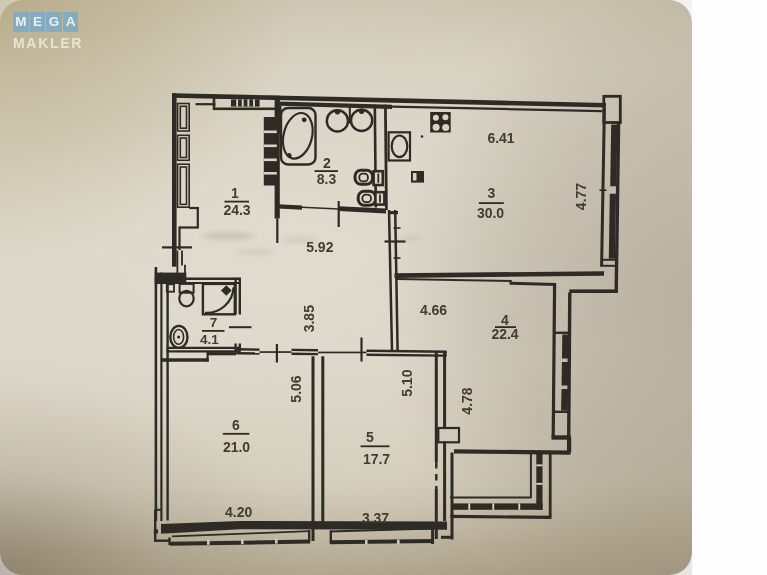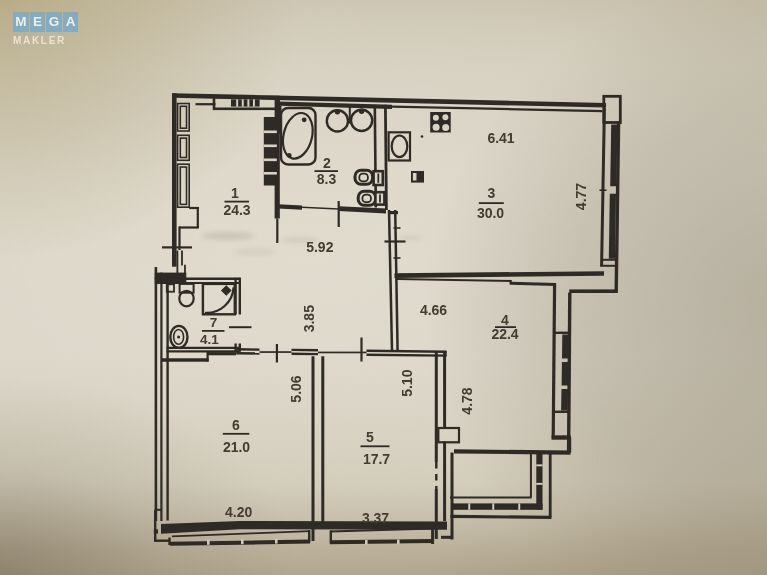--- a/index.html
+++ b/index.html
@@ -1,29 +1,30 @@
 <!DOCTYPE html>
 <html><head>
 <meta charset="utf-8">
 <style>
 html,body{margin:0;padding:0;}
 body{width:767px;height:575px;overflow:hidden;font-family:"Liberation Sans",sans-serif;}
-#photo{position:relative;width:767px;height:575px;
+#photo{position:relative;width:692px;height:575px;
 background:
 radial-gradient(48% 58% at 103% 54%, rgba(143,134,115,0.5) 0%, rgba(148,139,120,0.3) 60%, rgba(150,142,124,0) 100%),
 radial-gradient(120% 80% at 40% 45%, rgba(228,224,211,0.6) 0%, rgba(222,217,204,0.42) 45%, rgba(210,203,188,0.0) 75%),
 linear-gradient(180deg,#c9c1ab 0%, #d4cebd 12%, #dbd6c7 30%, #dcd7c9 62%, #cfc8b4 84%, #b6ab93 95%, #ada189 100%);
+border-radius: 23px;
 }
 #vig-bl{position:absolute;left:0;bottom:0;width:300px;height:200px;background:radial-gradient(100% 100% at 0% 100%, rgba(112,102,82,0.5) 0%, rgba(115,105,85,0.15) 55%, rgba(120,110,90,0) 100%);}
 #vig-tl{position:absolute;left:0;top:0;width:300px;height:260px;background:radial-gradient(100% 100% at 0% 0%, rgba(164,148,100,0.5) 0%, rgba(168,152,106,0.26) 55%, rgba(172,158,124,0) 100%);}
 #vig-br{position:absolute;right:0;bottom:0;width:320px;height:240px;background:radial-gradient(100% 100% at 100% 100%, rgba(128,118,96,0.18) 0%, rgba(128,118,98,0) 100%);}
 #vig-tr{position:absolute;right:0;top:0;width:240px;height:130px;background:radial-gradient(100% 100% at 100% 0%, rgba(168,158,134,0.12) 0%, rgba(168,158,136,0) 100%);}
 #logo{position:absolute;left:13px;top:12px;}
 #logo .sq{display:inline-block;width:15.6px;height:19.5px;background:#84abc0;color:#eef0e9;font-weight:bold;font-size:13.5px;line-height:19.5px;text-align:center;margin-right:1px;vertical-align:top;}
-#makler{position:absolute;left:13px;top:34.5px;font-size:10px;font-weight:bold;letter-spacing:1.7px;color:#eae4d4;}
+#makler{position:absolute;left:13px;top:34.5px;font-size:14px;font-weight:bold;letter-spacing:1.7px;color:#eae4d4;}
 svg{position:absolute;left:0;top:0;}
 text{font-family:"Liberation Sans",sans-serif;fill:#423c30;font-weight:bold;}
 </style>
 </head>
 <body>
 <div id="photo">
 <div id="vig-tl"></div>
     <div id="vig-tr"></div>
     <div id="vig-bl"></div>
     <div id="vig-br"></div>

